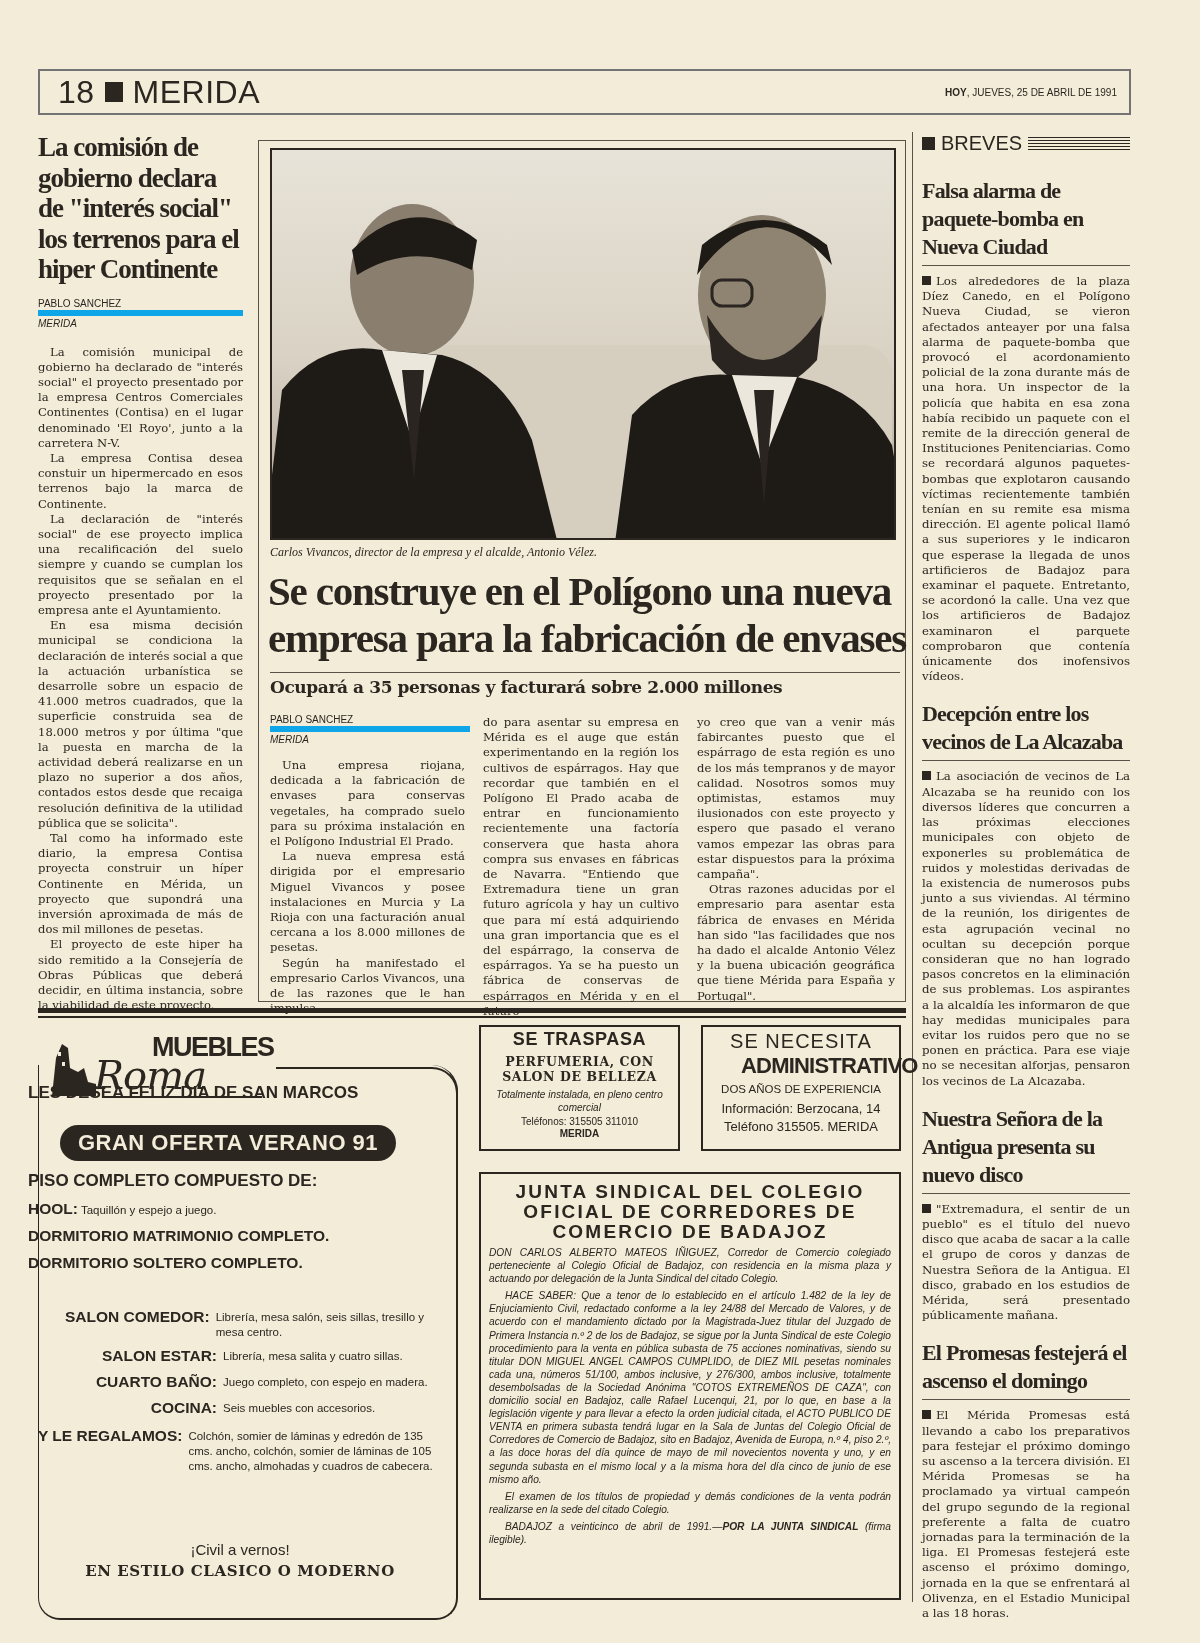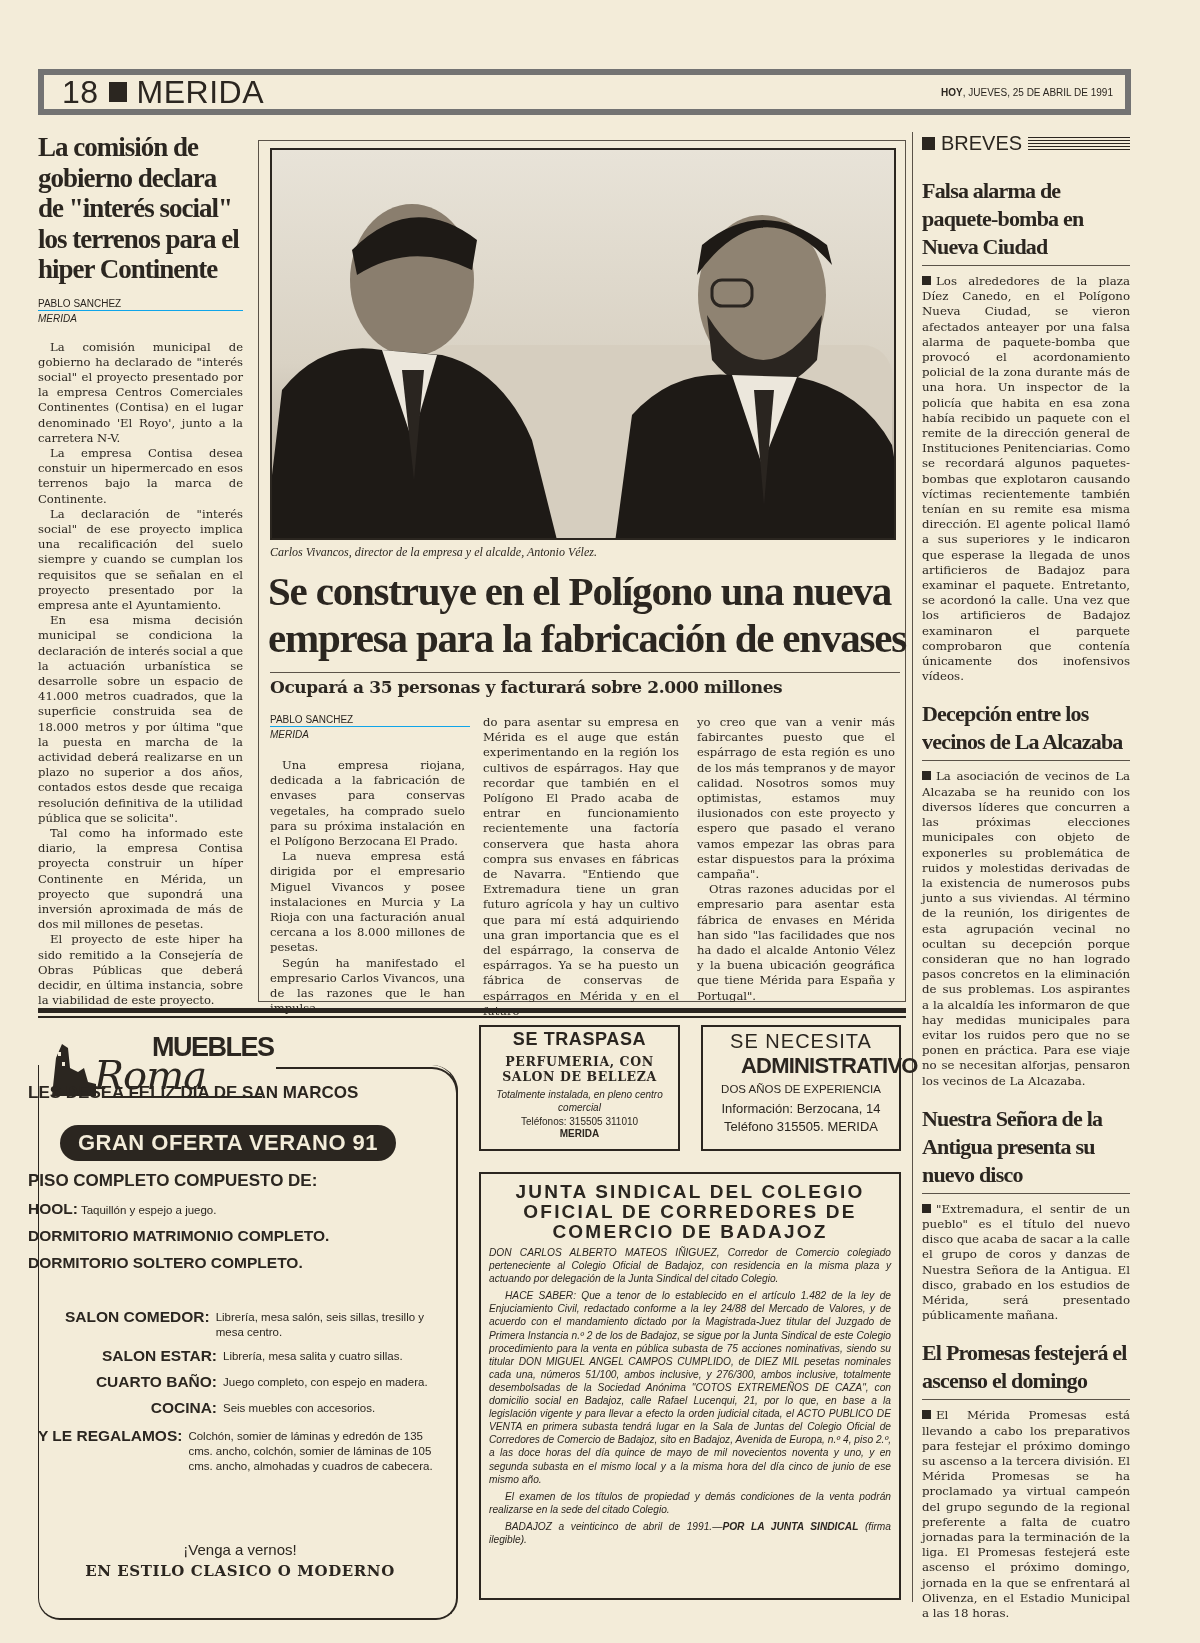--- a/index.html
+++ b/index.html
@@ -9,38 +9,38 @@
     color: #2b2620;
     font-family: "DejaVu Serif", serif;
     position: relative;
     overflow: hidden;
   }
   .page { position: absolute; left: 0; top: 0; width: 1200px; height: 1643px; }
 
   
   .masthead {
     position: absolute; left: 38px; top: 69px; width: 1093px; height: 46px;
-    border: 6px solid #737373; display: flex; align-items: center; justify-content: space-between;
+    border: 2px solid #737373; display: flex; align-items: center; justify-content: space-between;
     padding: 0 12px 0 18px;
   }
   .masthead .left { display: flex; align-items: center; gap: 10px;
     font-family: "Liberation Sans", sans-serif; font-size: 32px; letter-spacing: 0.5px; }
   .masthead .sq { display: inline-block; width: 18px; height: 20px; background: #2b2620; }
   .masthead .right { font-family: "Liberation Sans", sans-serif; font-size: 10px; }
   .masthead .right b { font-weight: bold; }
 
   
   .col { position: absolute; }
   .body-text {
     font-family: "DejaVu Serif", serif; font-size: 11.6px; line-height: 15.2px;
     text-align: justify; hyphens: auto;
   }
   .body-text p { text-indent: 12px; }
   .byline { font-family: "Liberation Sans", sans-serif; font-size: 10px; }
-  .byline .name { border-bottom: 1px solid #0ea5e9; padding-bottom: 1px; display: block; }
+  .byline .name { border-bottom: 6px solid #0ea5e9; padding-bottom: 1px; display: block; }
   .byline .place { font-style: italic; display: block; margin-top: 2px; }
 
   .hl-condensed {
     font-family: "Liberation Serif", serif; font-weight: bold; letter-spacing: -1px;
     transform-origin: left top;
   }
 
   
   #left-article { left: 38px; top: 132px; width: 205px; }
   #left-article h2 { font-size: 27px; line-height: 30.5px; }
@@ -220,21 +220,21 @@
   </figure>
   <figcaption id="photo-caption">Carlos Vivancos, director de la empresa y el alcalde, Antonio Vélez.</figcaption>
   <h1 id="center-headline">Se construye en el Polígono una nueva empresa para la fabricación de envases</h1>
   <div id="center-rule"></div>
   <h2 id="center-deck">Ocupará a 35 personas y facturará sobre 2.000 millones</h2>
   <div id="center-byline" class="byline">
     <span class="name">PABLO SANCHEZ</span>
     <span class="place">MERIDA</span>
   </div>
   <div id="center-c1" class="body-text">
-    <p>Una empresa riojana, dedicada a la fabricación de envases para conservas vegetales, ha comprado suelo para su próxima instalación en el Polígono Berzocana El Prado.</p>
+    <p>Una empresa riojana, dedicada a la fabricación de envases para conservas vegetales, ha comprado suelo para su próxima instalación en el Polígono Industrial El Prado.</p>
     <p>La nueva empresa está dirigida por el empresario Miguel Vivancos y posee instalaciones en Murcia y La Rioja con una facturación anual cercana a los 8.000 millones de pesetas.</p>
     <p>Según ha manifestado el empresario Carlos Vivancos, una de las razones que le han impulsa-</p>
   </div>
   <div id="center-c2" class="body-text">
     <p>do para asentar su empresa en Mérida es el auge que están experimentando en la región los cultivos de espárragos. Hay que recordar que también en el Polígono El Prado acaba de entrar en funcionamiento recientemente una factoría conservera que hasta ahora compra sus envases en fábricas de Navarra. "Entiendo que Extremadura tiene un gran futuro agrícola y hay un cultivo que para mí está adquiriendo una gran importancia que es el del espárrago, la conserva de espárragos. Ya se ha puesto un fábrica de conservas de espárragos en Mérida y en el futuro</p>
   </div>
   <div id="center-c3" class="body-text">
     <p>yo creo que van a venir más fabircantes puesto que el espárrago de esta región es uno de los más tempranos y de mayor calidad. Nosotros somos muy optimistas, estamos muy ilusionados con este proyecto y espero que pasado el verano vamos empezar las obras para estar dispuestos para la próxima campaña".</p>
     <p>Otras razones aducidas por el empresario para asentar esta fábrica de envases en Mérida han sido "las facilidades que nos ha dado el alcalde Antonio Vélez y la buena ubicación geográfica que tiene Mérida para España y Portugal".</p>
   </div>
@@ -314,21 +314,21 @@
     </div>
   <div id="roma-kv4" class="roma-kv">
       <span class="k">COCINA:</span>
       <span class="v">Seis muebles con accesorios.</span>
     </div>
   <div id="roma-kv5" class="roma-kv">
       <span class="k">Y LE REGALAMOS:</span>
       <span class="v">Colchón, somier de láminas y edredón de 135 cms. ancho, colchón, somier de láminas de 105 cms. ancho, almohadas y cuadros de cabecera.</span>
     </div>
 
-  <div id="roma-come">¡Venga a vernos!</div>
+  <div id="roma-come">¡Civil a vernos!</div>
   <div id="roma-style">EN ESTILO CLASICO O MODERNO</div>
 
   <div id="ad-traspasa">
     <div class="t1">SE TRASPASA</div>
     <div class="t2">PERFUMERIA, CON SALON DE BELLEZA</div>
     <div class="t3">Totalmente instalada, en pleno centro comercial</div>
     <div class="t4">Teléfonos: 315505 311010</div>
     <div class="t5">MERIDA</div>
   </div>
 

